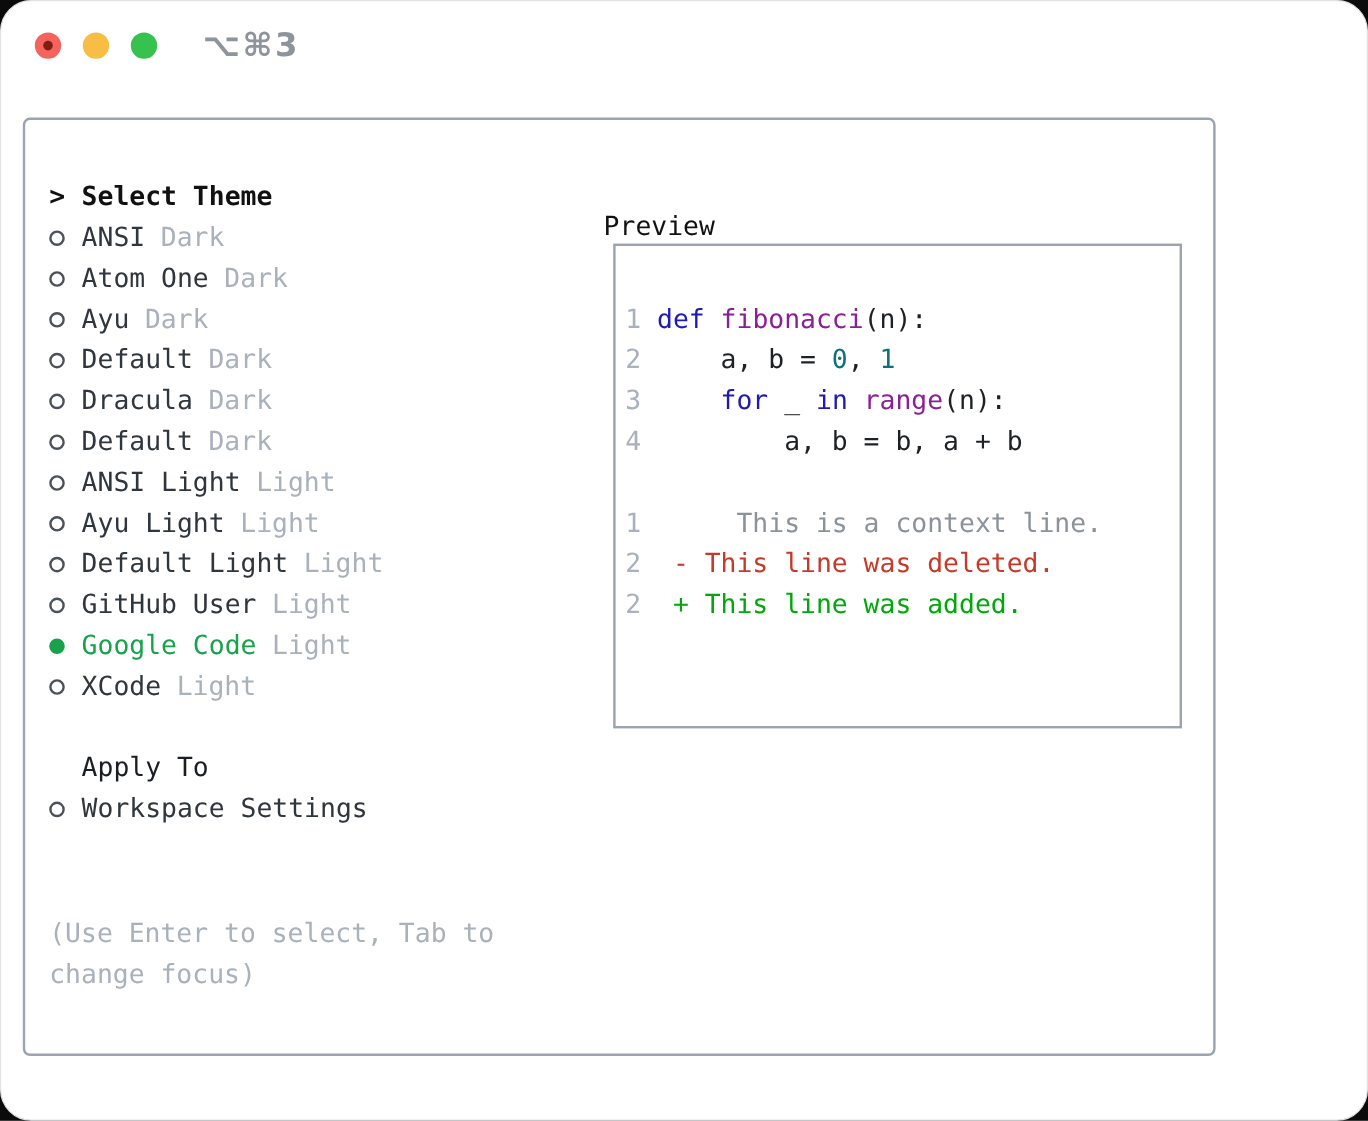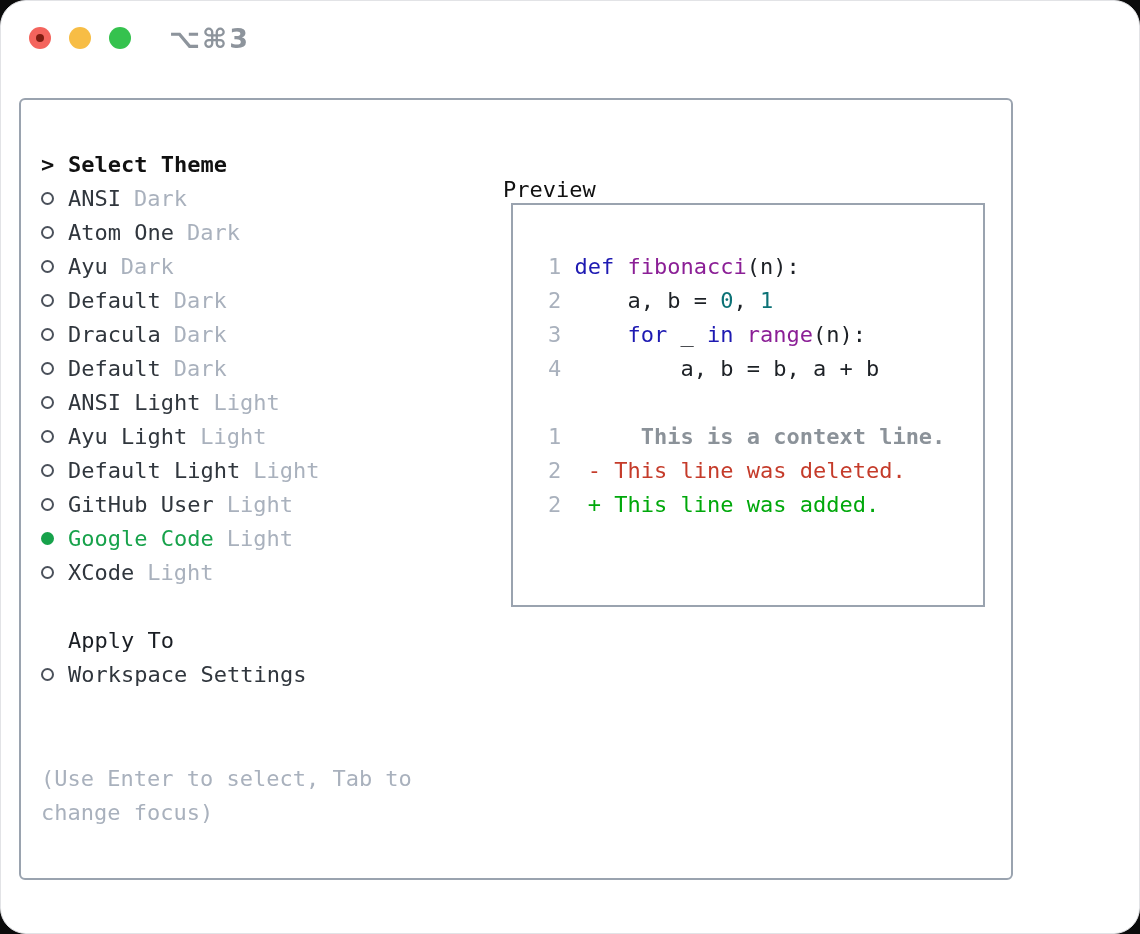--- a/index.html
+++ b/index.html
@@ -38,28 +38,28 @@
   .item-name.selected{color:var(--accent-green);}
   .item-variant{color:var(--muted);margin-left:13px;}
   .plain-label{color:#1a1e24;}
   .spacer{height:34px;}
   .help{width:402px;color:var(--muted);line-height:34px;font-size:22px;margin-top:37px;}
   
   .preview-label{position:absolute;left:482px;top:47px;height:34px;display:flex;align-items:center;
     font-size:22px;font-weight:normal;color:var(--header-black);margin-top:25px;}
   .preview-box{position:absolute;left:490px;top:103px;width:474px;height:404px;
     border:2px solid var(--panel-border);background:#fff;overflow:hidden;}
-  .code{padding:45px 0 0 35px;font-size:22px;}
+  .code{padding:45px 0 0 8px;font-size:22px;}
   .code-line{height:34px;line-height:34px;white-space:pre;}
   .tok-num{color:var(--code-line-number);}
   .tok-pln{color:var(--code-plain);}
   .tok-kwd{color:var(--code-keyword);}
   .tok-fun{color:var(--code-function);}
   .tok-lit{color:var(--code-literal);}
-  .tok-ctx{color:var(--diff-context);font-weight:bold;}
+  .tok-ctx{color:var(--diff-context);}
   .tok-del{color:var(--diff-deleted);}
   .tok-add{color:var(--diff-added);}
 </style>
 </head>
 <body>
 
 <div class="window">
 
   <div class="titlebar">
     <div class="traffic red"></div>

